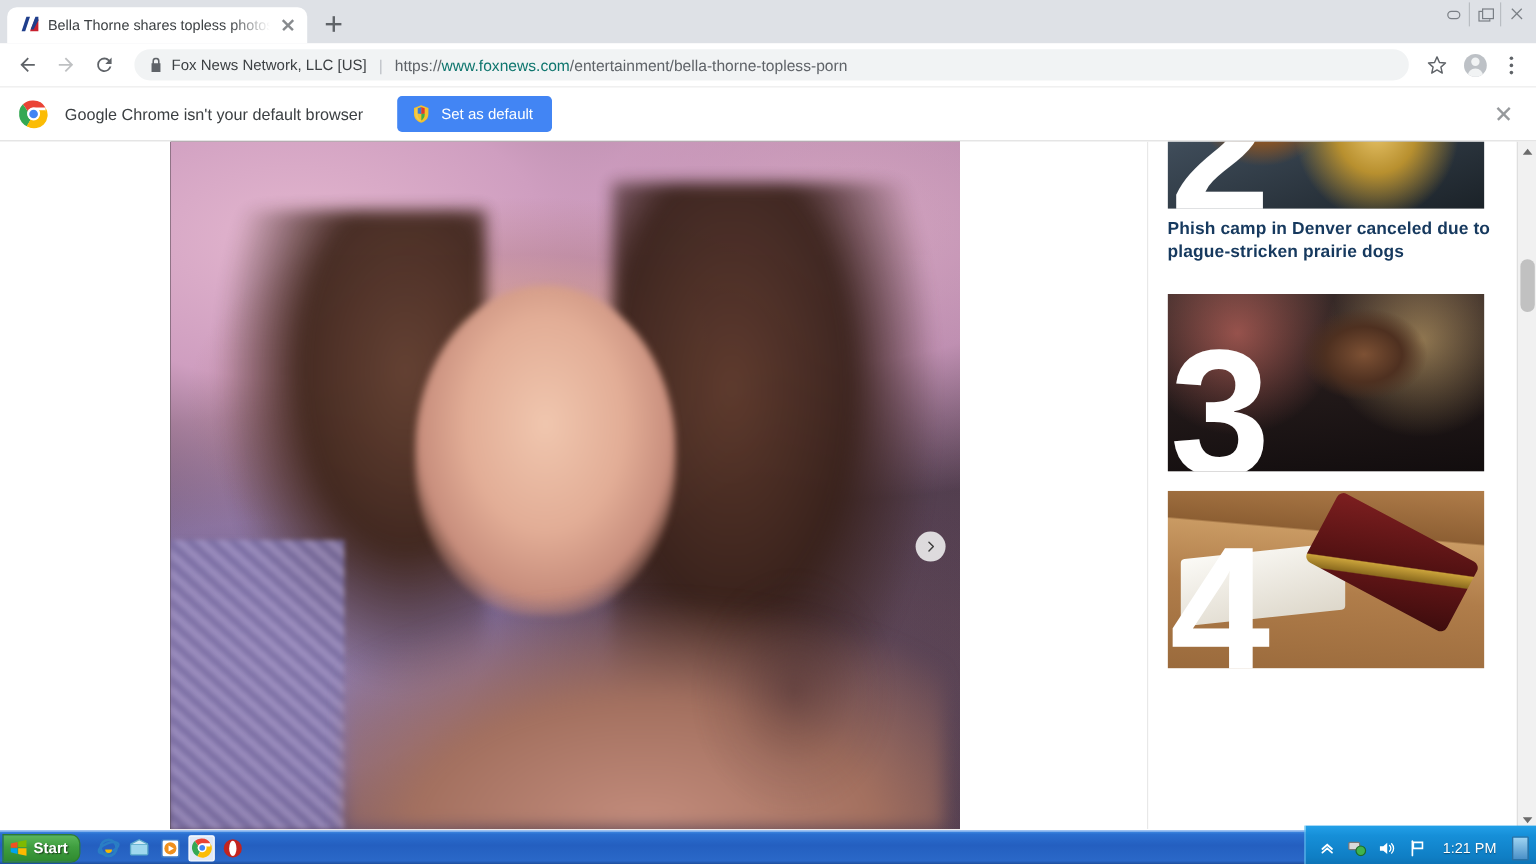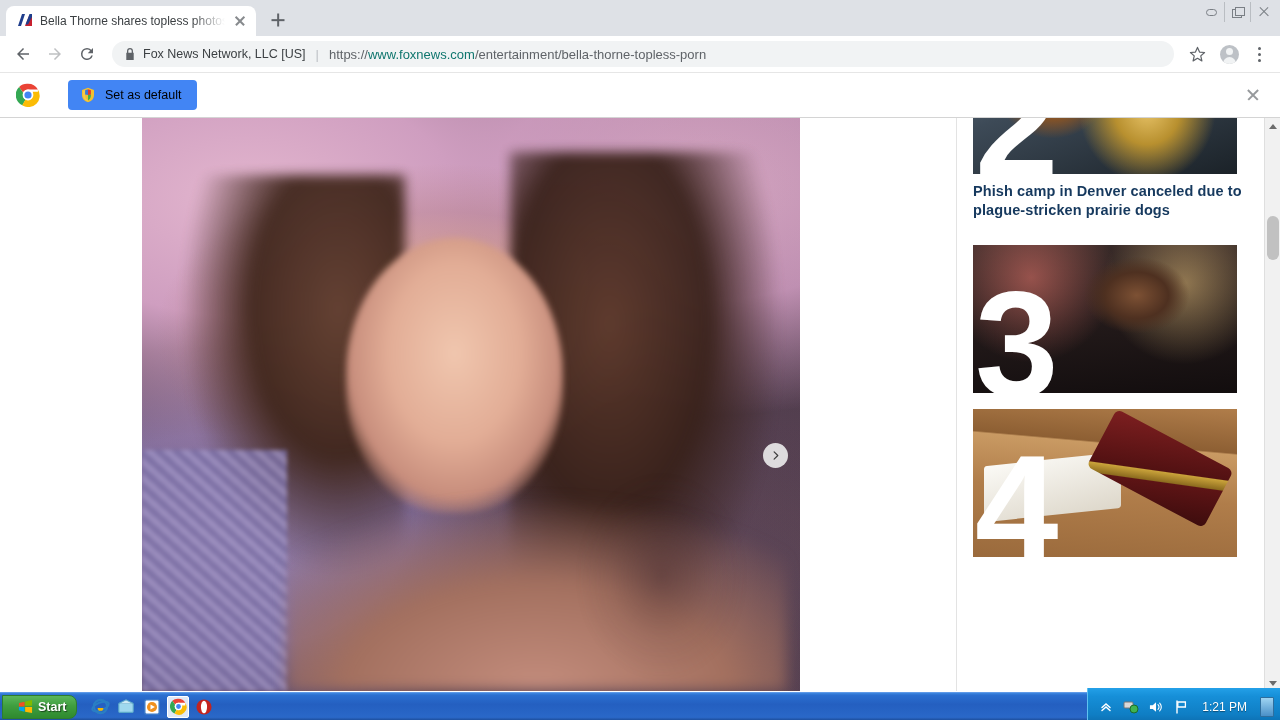--- a/index.html
+++ b/index.html
@@ -125,21 +125,21 @@
   #menu-btn i { width:3px; height:3px; border-radius:50%; background:#5f6368; display:block; }
 
   
   #infobar {
     height: 45px; background:#ffffff; border-bottom:1px solid #d4d4d4;
     display:flex; align-items:center; padding: 0 16px; gap: 14px;
   }
   #chrome-logo { width:24px; height:24px; flex:0 0 24px; }
   #infobar-text { font-size: 13.5px; color:#3c4043; }
   #set-default-btn {
-    background:#4285f4; color:#000000; border-radius:4px; height:30px;
+    background:#4285f4; color:#ffffff; border-radius:4px; height:30px;
     display:flex; align-items:center; gap:9px; padding: 0 16px 0 12px;
     font-size: 12.5px; margin-left: 14px;
   }
   #shield-icon { width:16px; height:16px; flex:0 0 16px; }
   #infobar-close {
     margin-left:auto; width:22px; height:22px; position:relative; opacity:.65;
   }
   #infobar-close::before, #infobar-close::after {
     content:""; position:absolute; left:4px; top:10px; width:14px; height:1.5px; background:#5f6368;
   }
@@ -289,21 +289,21 @@
     background:#c1c1c1; border-radius: 6px;
   }
 
   
   #taskbar {
     position:absolute; left:0; bottom:0; width:1280px; height:28px;
     background: linear-gradient(180deg,#3f88e0 0%, #2b6fd0 8%, #245fc0 42%, #2a68c8 90%, #1d4f9e 100%);
     display:flex; align-items:center; border-top:1px solid #5f9ae8;
   }
   #start-button {
-    height: 24px; margin-left: 2px; padding: 0 10px 0 15px;
+    height: 24px; margin-left: 2px; padding: 0 10px 0 5px;
     display:flex; align-items:center; gap:5px;
     background: linear-gradient(180deg,#5bb75b 0%,#3f9e3f 45%,#2f8a2f 100%);
     border: 1px solid #2e7d2e; border-radius: 0 8px 8px 0;
     color:#fff; font-weight:bold; font-size:12.5px;
     text-shadow: 1px 1px 1px rgba(0,0,0,.55);
   }
   #start-flag { width:15px; height:15px; position:relative; }
   .quick-launch {
     display:flex; align-items:center; gap:4px; margin-left: 12px;
   }
@@ -408,20 +408,21 @@
       <svg width="24" height="24" viewBox="0 0 24 24">
         <circle cx="12" cy="12" r="11.3" fill="#ffffff"></circle>
         <path d="M12 .7A11.3 11.3 0 0 1 21.9 6.6H12a5.4 5.4 0 0 0-4.9 3.1L3.1 3.9A11.26 11.26 0 0 1 12 .7z" fill="#ea4335"></path>
         <path d="M3.1 3.9l4 5.8A5.4 5.4 0 0 0 7 12a5.4 5.4 0 0 0 2.6 4.6l-3.2 5.7A11.3 11.3 0 0 1 3.1 3.9z" fill="#34a853"></path>
         <path d="M21.9 6.6a11.3 11.3 0 0 1-15.5 15.7l4.4-7.5c.37.13.78.2 1.2.2a3 3 0 0 0 3-3 3 3 0 0 0-.6-1.8h7.5z" fill="#fbbc05"></path>
         <path d="M6.4 22.3l3.2-5.7c.72.42 1.55.66 2.4.66a5.4 5.4 0 0 0 5.4-5.4 5.4 5.4 0 0 0-.9-3h5.4a11.3 11.3 0 0 1-15.5 13.4z" fill="#fbbc05"></path>
         <circle cx="12" cy="12" r="5.4" fill="#ffffff"></circle>
         <circle cx="12" cy="12" r="3.6" fill="#4285f4"></circle>
       </svg>
     </span>
+    <span id="infobar-text">Google Chrome isn't your default browser</span>
     <div id="set-default-btn">
       <span id="shield-icon">
         <svg width="16" height="16" viewBox="0 0 16 16">
           <path d="M8 .8l6 2.2v5c0 3.6-2.5 6.4-6 7.2-3.5-.8-6-3.6-6-7.2v-5z" fill="#f2c12e"></path>
           <path d="M8 1.9v12.4c-2.9-.8-5-3.2-5-6.3V3.7z" fill="#ffffff" opacity=".15"></path>
           <path d="M8 2.2l2.9 1.1v4.4L8 8z" fill="#e03a2f"></path>
           <path d="M8 2.2L5.1 3.3v4.4L8 8z" fill="#3a7bd5"></path>
           <path d="M8 8l2.9-.3v.8c0 2.3-1.2 4.1-2.9 4.9z" fill="#3faf4b"></path>
           <path d="M8 8l-2.9-.3v.8c0 2.3 1.2 4.1 2.9 4.9z" fill="#f2c12e"></path>
         </svg>

